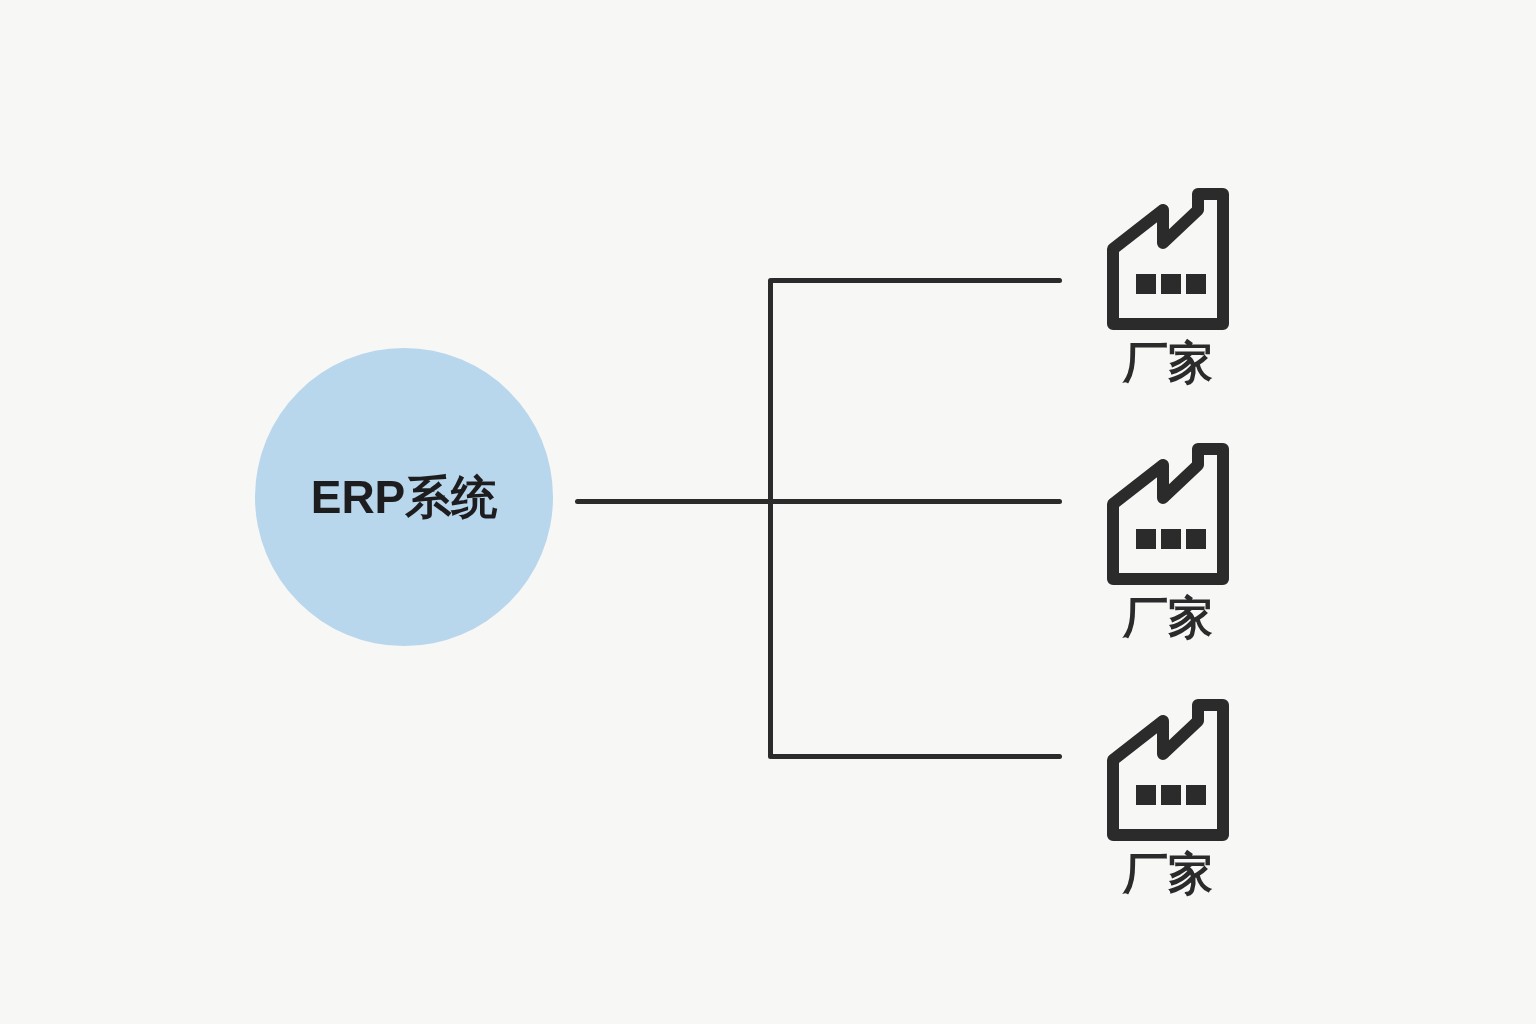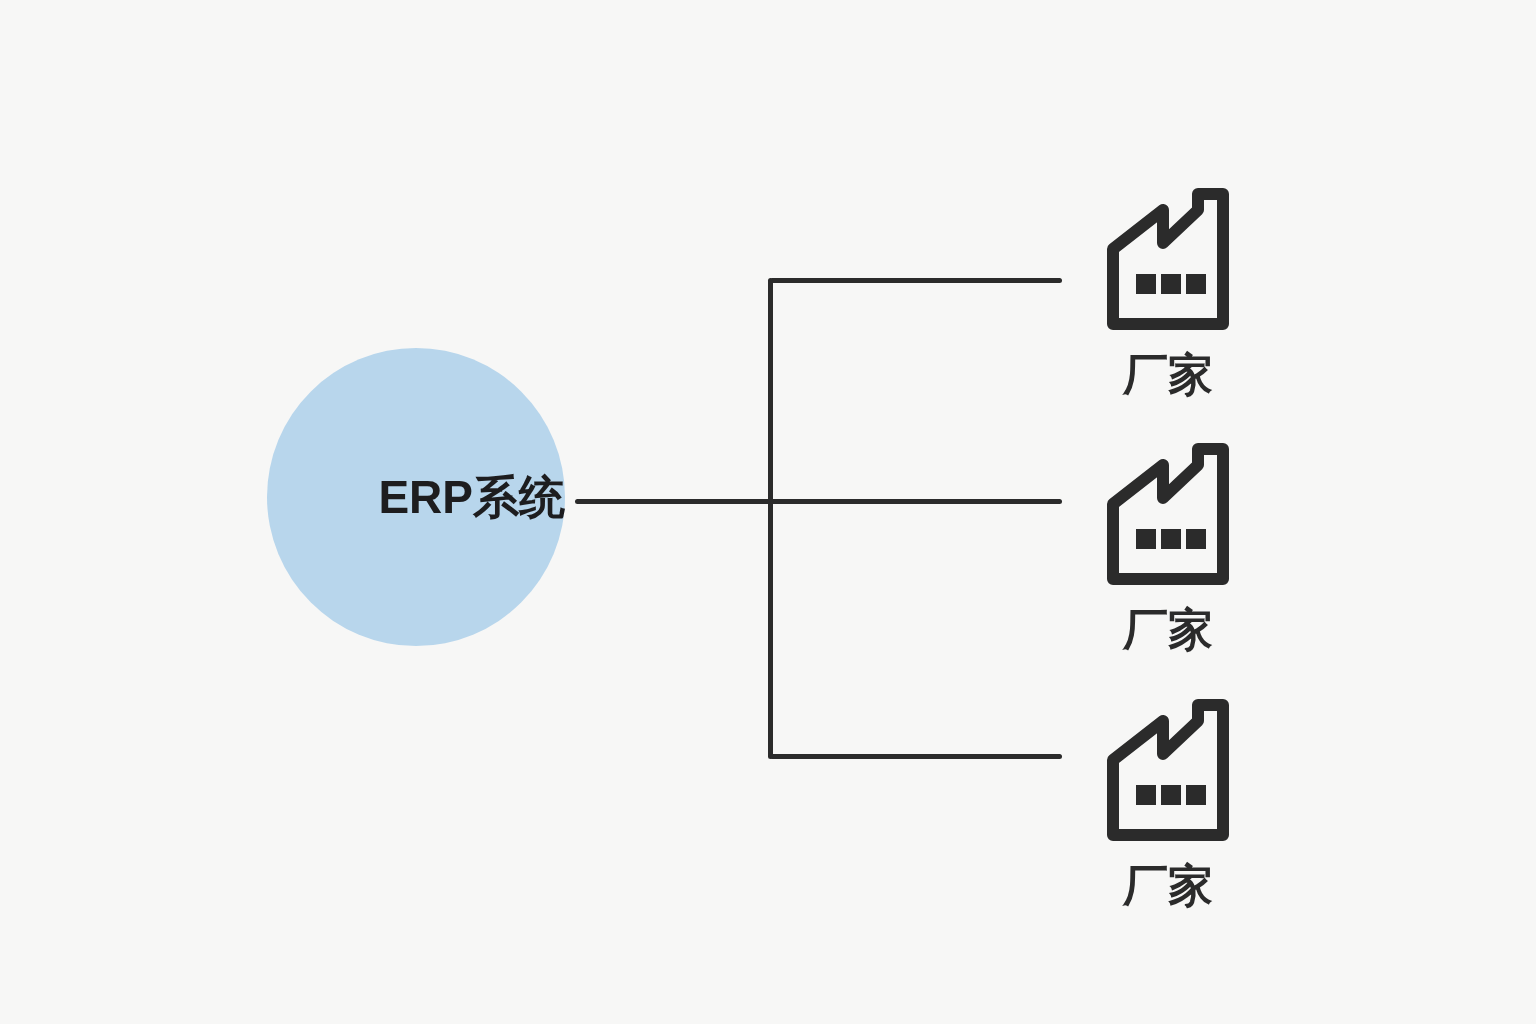--- a/index.html
+++ b/index.html
@@ -16,29 +16,29 @@
   #canvas {
     position: relative;
     width: 1536px;
     height: 1024px;
     background: #f7f7f6;
   }
 
   
   .hub {
     position: absolute;
-    left: 267px;
+    left: 255px;
     top: 348px;
     width: 298px;
     height: 298px;
     border-radius: 50%;
     background: #b8d6ec;
     display: flex;
     align-items: center;
-    justify-content: flex-end;
+    justify-content: center;
   }
   .hub-label {
     font-size: 46px;
     font-weight: bold;
     color: #1d1d1f;
     letter-spacing: 0px;
     white-space: nowrap;
     line-height: 1;
     text-align: center;
     font-family: "Liberation Sans", "DejaVu Sans", sans-serif;
@@ -78,21 +78,21 @@
   .leaf-1 { left: 1073px; top: 186px; }
   .leaf-2 { left: 1073px; top: 441px; }
   .leaf-3 { left: 1073px; top: 697px; }
 
   .factory-icon {
     width: 126px;
     height: 146px;
     display: block;
   }
   .leaf-label {
-    margin-top: 20px;
+    margin-top: 8px;
     font-size: 45px;
     font-weight: bold;
     color: #2b2b2b;
     line-height: 1;
     white-space: nowrap;
     font-family: "Liberation Sans", "DejaVu Sans", sans-serif;
   }
 </style>
 </head>
 <body>

